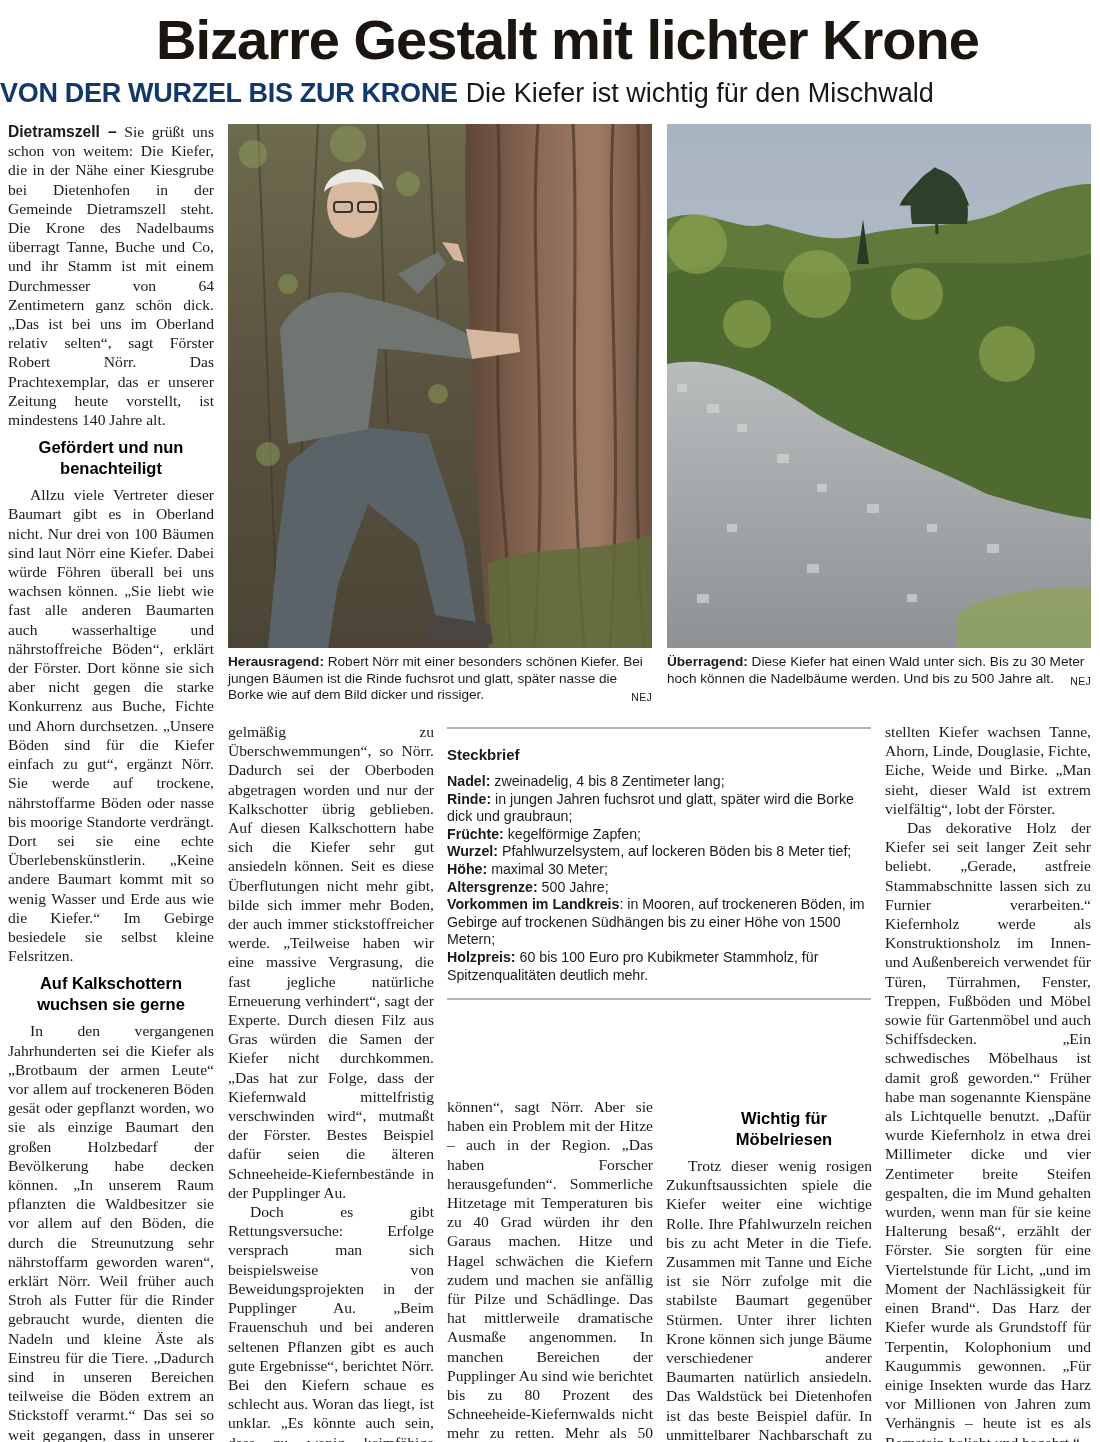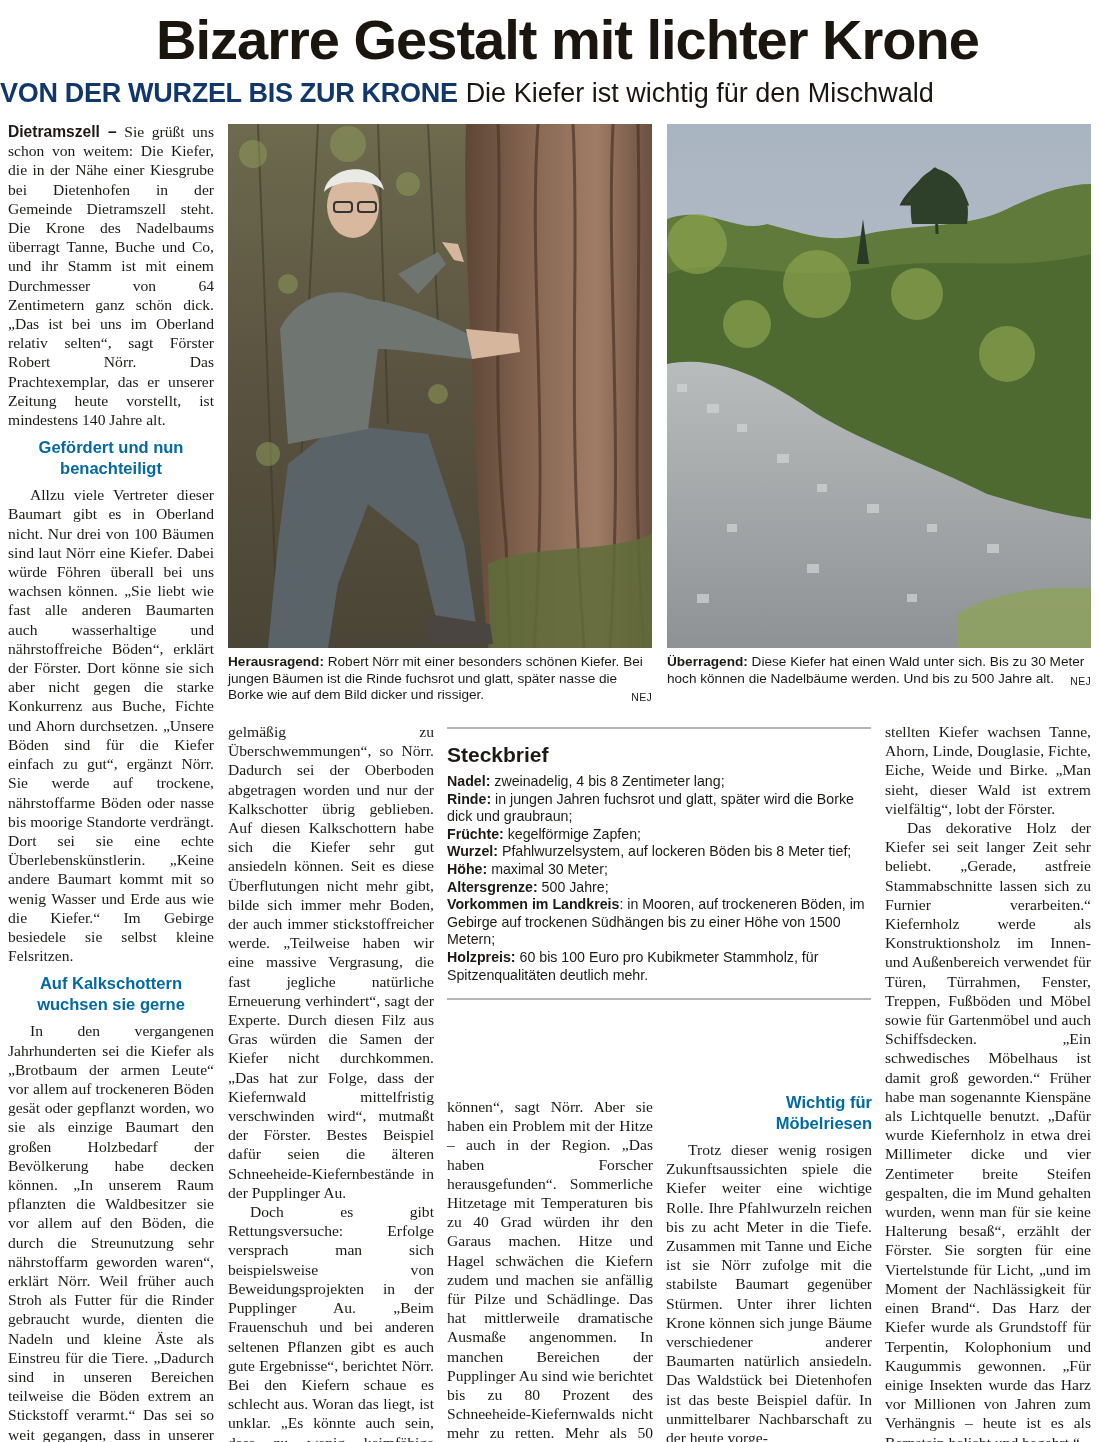--- a/index.html
+++ b/index.html
@@ -27,42 +27,42 @@
     font-family: "Liberation Serif", serif;
     font-size: 15.6px; line-height: 19.2px;
     text-align: justify; hyphens: manual; color: #1c1a17;
   }
   .col p { text-indent: 0; }
   .col p.ind { text-indent: 22px; }
   .col .dateline { font-family: "Liberation Sans", sans-serif; font-weight: bold; }
   .col h3 {
     font-family: "Liberation Sans", sans-serif;
     font-weight: bold; font-size: 16.5px; line-height: 21px;
-    text-align: center; margin: 8px 0 6px 0; color: #0369a1;
+    text-align: center; margin: 8px 0 6px 0; color: #000000;
   }
 
   .photo { position: absolute; overflow: hidden; }
   .photo svg { display: block; width: 100%; height: 100%; }
 
   .caption {
     position: absolute;
     font-family: "Liberation Sans", sans-serif;
     font-size: 13.6px; line-height: 16.6px; color: #1c1a17;
   }
   .caption b { font-weight: bold; }
   .caption .credit { float: right; font-size: 10.5px; margin-top: 2px; letter-spacing: 0.3px; }
 
   .factbox {
     position: absolute; left: 447px; top: 727px; width: 424px;
     border-top: 2px solid #b4b4b4; border-bottom: 2px solid #b4b4b4;
     padding: 14px 0 14px 0;
     font-family: "Liberation Sans", sans-serif;
     font-size: 14.2px; line-height: 17.6px; color: #1c1a17;
   }
-  .factbox h2 { font-size: 21px; line-height: 24px; font-weight: bold; margin-bottom: 6px; }
+  .factbox h2 { font-size: 15px; line-height: 24px; font-weight: bold; margin-bottom: 6px; }
   .factbox .row b { font-weight: bold; }
 </style>
 </head>
 <body>
 
 <h1 class="headline">Bizarre Gestalt mit lichter Krone</h1>
 <div class="subline">
   <span class="kicker">VON DER WURZEL BIS ZUR KRONE</span><span style="margin-left:8px">Die Kiefer ist wichtig für den Mischwald</span>
 </div>
 
@@ -192,21 +192,21 @@
   <div class="row"><b>Altersgrenze:</b><span> 500 Jahre;</span></div>
   <div class="row"><b>Vorkommen im Landkreis</b><span>: in Mooren, auf trockeneren Böden, im Gebirge auf trockenen Südhängen bis zu einer Höhe von 1500 Metern;</span></div>
   <div class="row"><b>Holzpreis:</b><span> 60 bis 100 Euro pro Kubikmeter Stammholz, für Spitzenqualitäten deutlich mehr.</span></div>
 </div>
 
 <div class="col" style="left:447px; top:1097px; width:206px;">
   <p>können“, sagt Nörr. Aber sie haben ein Problem mit der Hitze – auch in der Region. „Das haben Forscher herausgefunden“. Sommerliche Hitzetage mit Temperaturen bis zu 40 Grad würden ihr den Garaus machen. Hitze und Hagel schwächen die Kiefern zudem und machen sie anfällig für Pilze und Schädlinge. Das hat mittlerweile dramatische Ausmaße angenommen. In manchen Bereichen der Pupplinger Au sind wie berichtet bis zu 80 Prozent des Schneeheide-Kiefernwalds nicht mehr zu retten. Mehr als 50 Bäume mussten heuer gefällt werden.</p>
 </div>
 
 <div class="col" style="left:666px; top:1092px; width:206px;">
-  <h3 style="text-align:right; padding-left:30px; margin-top:0;">Wichtig für Möbelriesen</h3>
+  <h3 style="text-align:center; padding-left:30px; margin-top:16px;">Wichtig für Möbelriesen</h3>
   <p class="ind">Trotz dieser wenig rosigen Zukunftsaussichten spiele die Kiefer weiter eine wichtige Rolle. Ihre Pfahlwurzeln reichen bis zu acht Meter in die Tiefe. Zusammen mit Tanne und Eiche ist sie Nörr zufolge mit die stabilste Baumart gegenüber Stürmen. Unter ihrer lichten Krone können sich junge Bäume verschiedener anderer Baumarten natürlich ansiedeln. Das Waldstück bei Dietenhofen ist das beste Beispiel dafür. In unmittelbarer Nachbarschaft zu der heute vorge-</p>
 </div>
 
 <div class="col" style="left:885px; top:722px; width:206px;">
   <p>stellten Kiefer wachsen Tanne, Ahorn, Linde, Douglasie, Fichte, Eiche, Weide und Birke. „Man sieht, dieser Wald ist extrem vielfältig“, lobt der Förster.</p>
   <p class="ind">Das dekorative Holz der Kiefer sei seit langer Zeit sehr beliebt. „Gerade, astfreie Stammabschnitte lassen sich zu Furnier verarbeiten.“ Kiefernholz werde als Konstruktionsholz im Innen- und Außenbereich verwendet für Türen, Türrahmen, Fenster, Treppen, Fußböden und Möbel sowie für Gartenmöbel und auch Schiffsdecken. „Ein schwedisches Möbelhaus ist damit groß geworden.“ Früher habe man sogenannte Kienspäne als Lichtquelle benutzt. „Dafür wurde Kiefernholz in etwa drei Millimeter dicke und vier Zentimeter breite Steifen gespalten, die im Mund gehalten wurden, wenn man für sie keine Halterung besaß“, erzählt der Förster. Sie sorgten für eine Viertelstunde für Licht, „und im Moment der Nachlässigkeit für einen Brand“. Das Harz der Kiefer wurde als Grundstoff für Terpentin, Kolophonium und Kaugummis gewonnen. „Für einige Insekten wurde das Harz vor Millionen von Jahren zum Verhängnis – heute ist es als Bernstein beliebt und begehrt.“</p>
 
 </div>
 
 </body></html>

